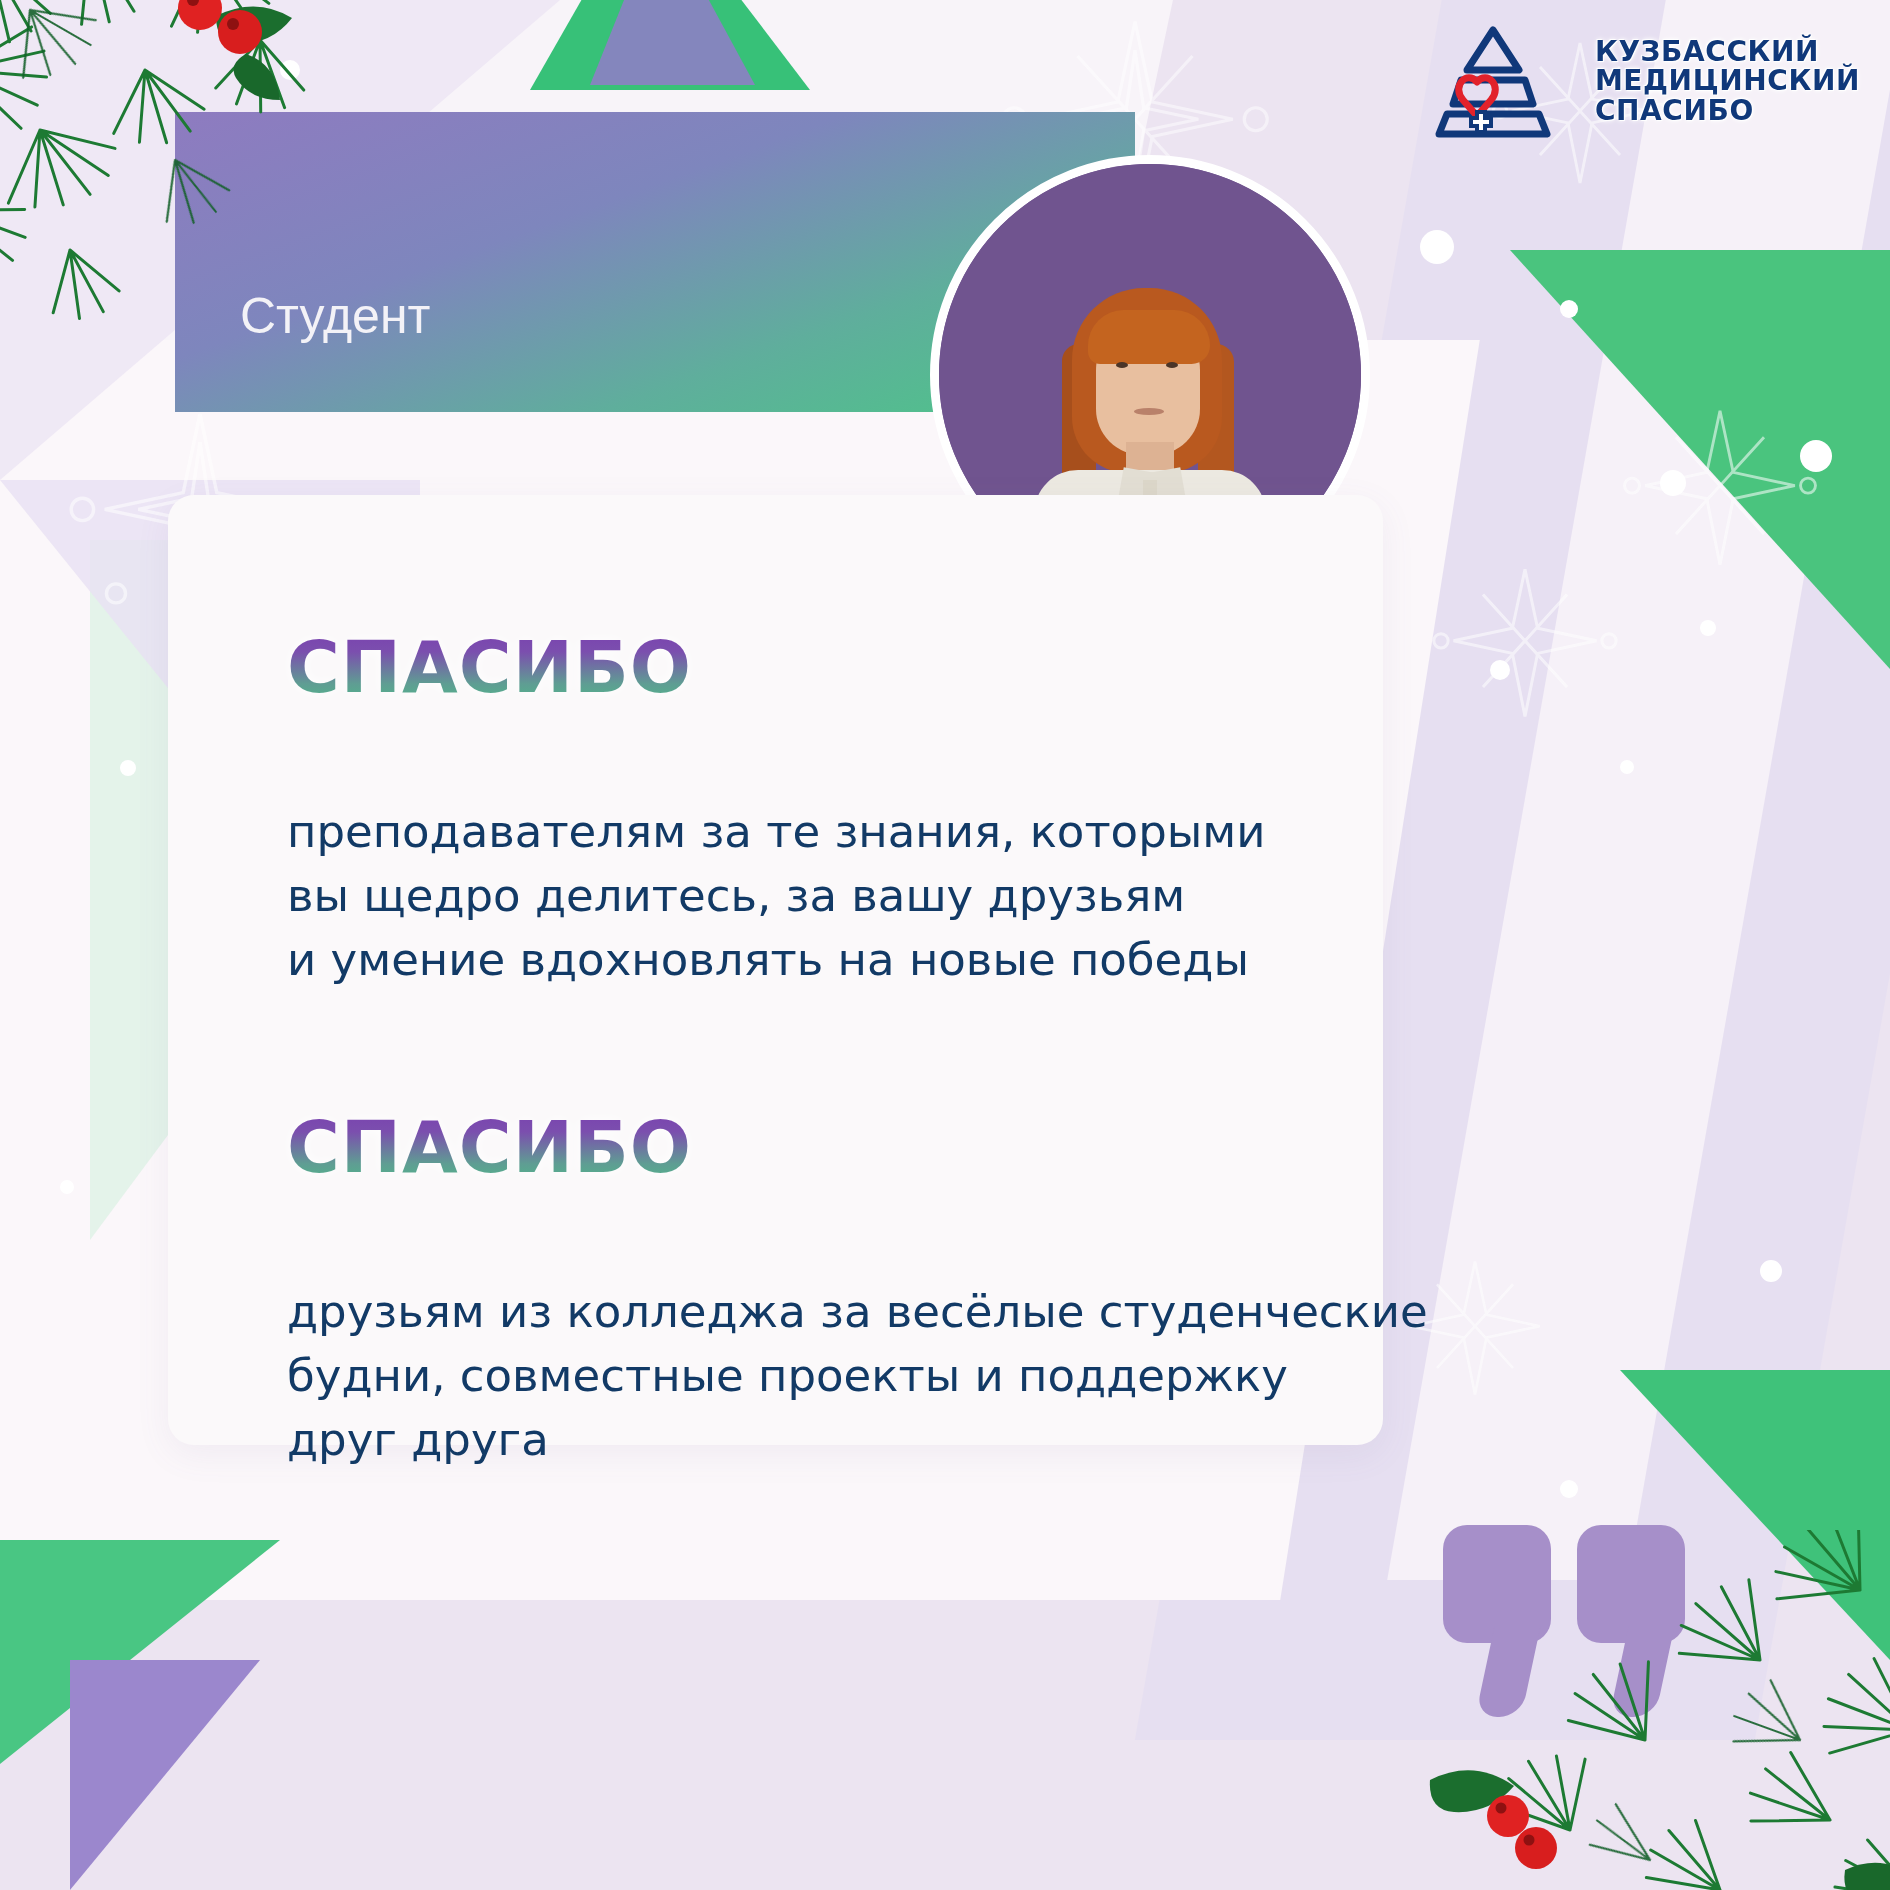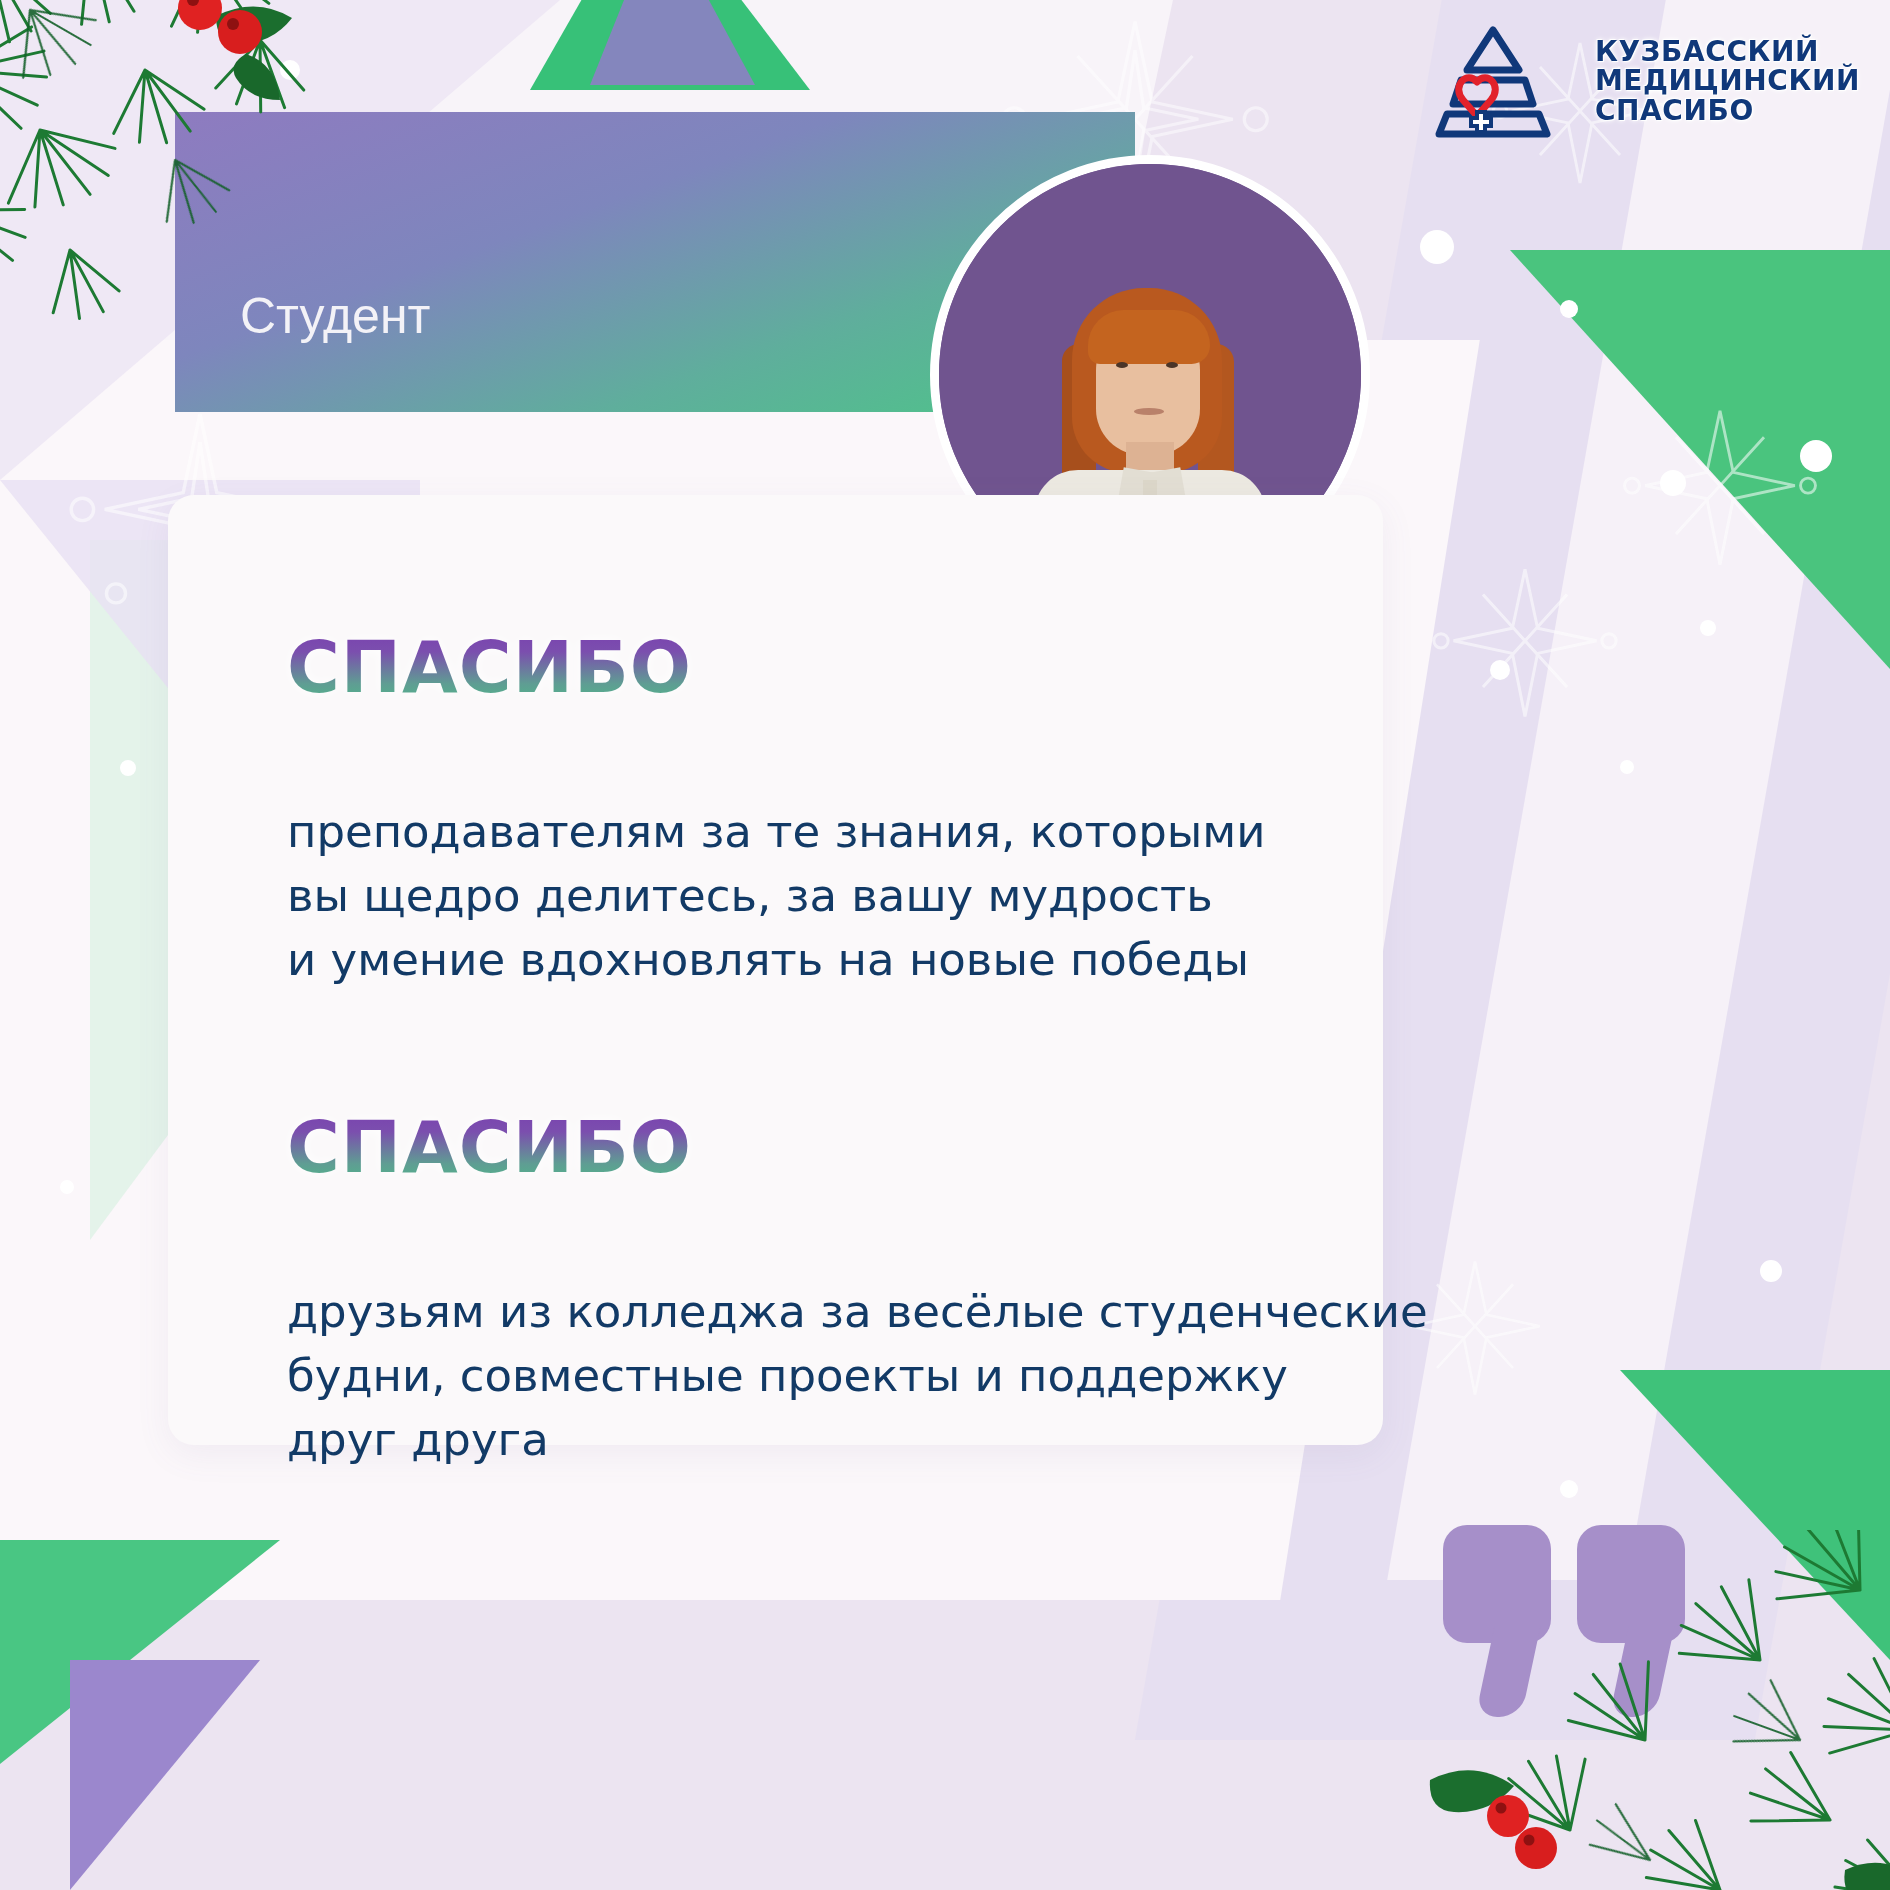--- a/index.html
+++ b/index.html
@@ -344,21 +344,21 @@
       <span>КУЗБАССКИЙ</span>
       <span>МЕДИЦИНСКИЙ</span>
       <span>СПАСИБО</span>
     </div>
   </div>
 
   <div class="card"></div>
 
   <div class="thanks thanks-1">СПАСИБО</div>
   <div class="para para-1">преподавателям за те знания, которыми
-вы щедро делитесь, за вашу мудрость
+вы щедро делитесь, за вашу друзьям
 и умение вдохновлять на новые победы</div>
 
   <div class="thanks thanks-2">СПАСИБО</div>
   <div class="para para-2">друзьям из колледжа за весёлые студенческие
 будни, совместные проекты и поддержку
 друг друга</div>
 
   <div class="quote">
     <div class="q-mark">
       <div class="q-block"></div>

